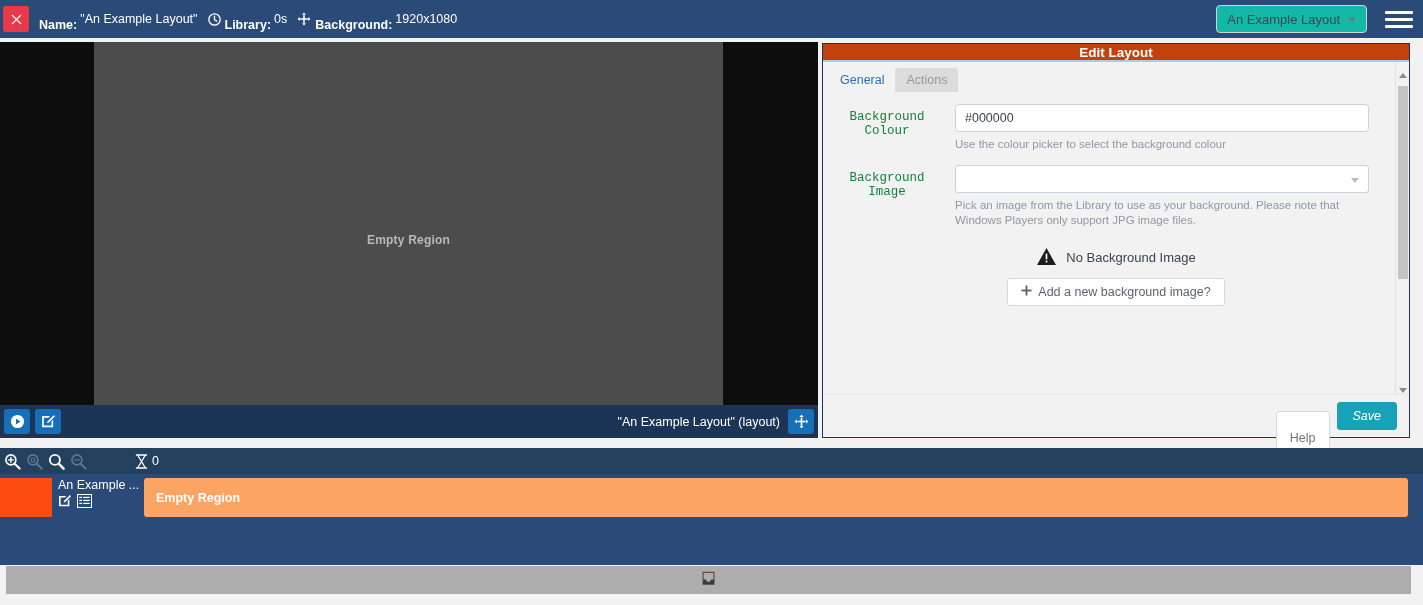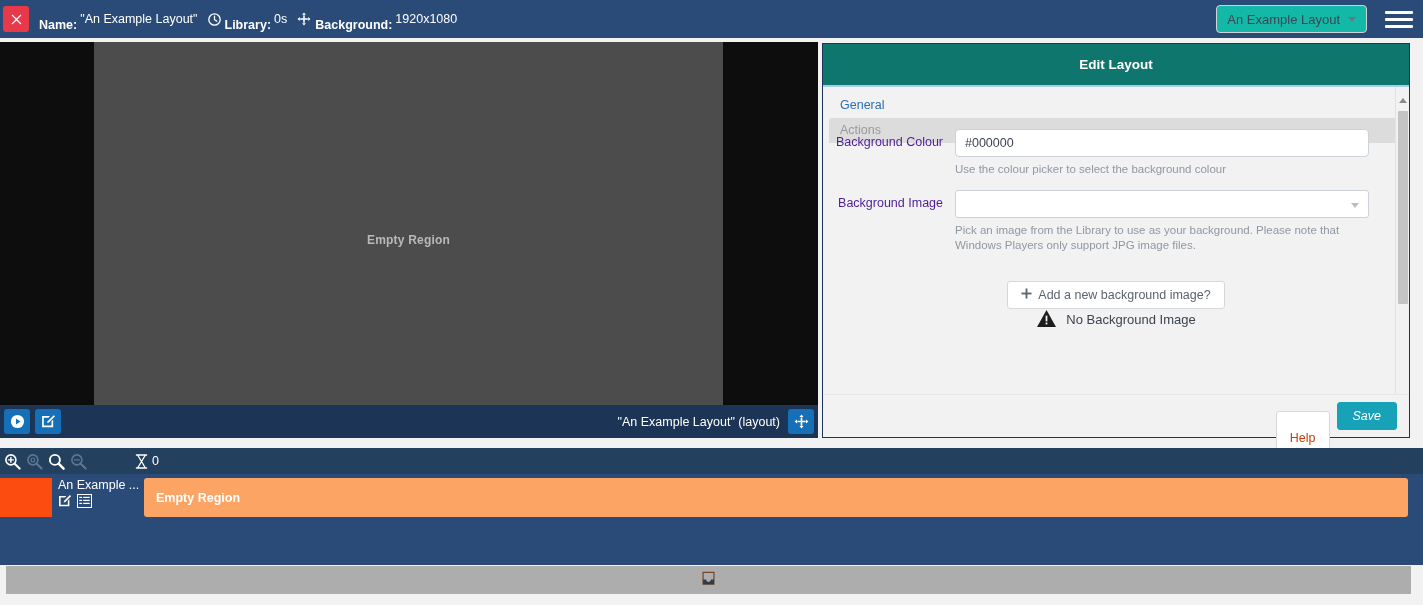--- a/index.html
+++ b/index.html
@@ -82,43 +82,43 @@
     width: 26px; height: 25px; background: #1570b8; border-radius: 3px;
     display: flex; align-items: center; justify-content: center; cursor: pointer;
   }
 
   
   #edit-panel {
     position: absolute; left: 822px; top: 43px; width: 588px; height: 395px;
     background: #f2f2f2; border: 1px solid #1c3557;
   }
   #edit-panel-title {
-    height: 43px; background: #0f766e; color: #fff;
+    height: 18px; background: #c2410c; color: #fff;
     font-size: 13.5px; font-weight: bold;
     display: flex; align-items: center; justify-content: center;
     border-bottom: 2px solid #a8cdea;
   }
   #edit-panel-body {
     position: relative; height: 340px; overflow: hidden;
     background: #f2f2f2;
   }
-  #tabs { display: flex; padding: 6px 6px 0 6px; height: 30px; flex-direction: column; }
+  #tabs { display: flex; padding: 6px 6px 0 6px; height: 30px; }
   .tab {
     font-size: 12.5px; padding: 4px 10px 5px 10px; cursor: pointer;
     border: 1px solid transparent; border-radius: 3px 3px 0 0;
   }
   .tab.active { color: #2a6fb5; background: transparent; }
   .tab.inactive { color: #9a9a9a; background: #dcdcdc; }
 
   .form-row {
     display: flex; align-items: flex-start; padding: 0 40px 0 8px; margin-top: 12px;
   }
   .form-label {
-    width: 124px; text-align: right; padding-right: 12px; padding-top: 6px;
-    font-size: 12.5px; color: #4c1d95; flex-shrink: 0;
+    width: 124px; text-align: center; padding-right: 12px; padding-top: 6px;
+    font-size: 12.5px; color: #15803d; flex-shrink: 0; font-family: Liberation Mono, monospace;
   }
   .form-field { flex: 1; }
   .ctrl {
     width: 100%; height: 28px; background: #fff;
     border: 1px solid #cdd2d8; border-radius: 4px;
     font-size: 12.5px; color: #3c4450; padding: 0 9px;
     font-family: "Liberation Sans", sans-serif;
     display: flex; align-items: center;
   }
   .help-text {
@@ -176,21 +176,21 @@
   }
 
   #edit-panel-footer {
     position: absolute; left: 0; bottom: 0; width: 100%; height: 43px;
     background: #f2f2f2; border-top: 1px solid #e6e6e6;
     display: flex; align-items: center; justify-content: flex-end;
     padding-right: 12px; gap: 7px;
   }
   .btn-help {
     background: #fff; border: 1px solid #d4d8dd; border-radius: 3px;
-    font-size: 12.5px; color: #c2410c; padding: 19px 13px; cursor: pointer; margin-top: 44px;
+    font-size: 12.5px; color: #737373; padding: 19px 13px; cursor: pointer; margin-top: 44px;
   }
   .btn-save {
     background: #17a2b8; border: 1px solid #17a2b8; border-radius: 3px;
     font-size: 12.5px; color: #fff; padding: 6px 15px; cursor: pointer; font-style: italic;
   }
 
   
   #timeline {
     position: absolute; left: 0; top: 448px; width: 1423px; height: 117px;
     background: #2a4b78;
@@ -333,38 +333,38 @@
       <div class="form-field">
         <div class="select-ctrl">
           <span></span>
           <span class="dd-caret-sm"></span>
         </div>
         <div class="help-text">Pick an image from the Library to use as your background. Please note that Windows Players only support JPG image files.</div>
       </div>
     </div>
 
     <div id="no-bg-block">
-      <div id="add-bg-btn">
-        <span>
-          <svg width="11" height="11" viewBox="0 0 12 12" aria-hidden="true">
-            <rect x="5" y="0.5" width="2" height="11" fill="#5c6470"></rect>
-            <rect x="0.5" y="5" width="11" height="2" fill="#5c6470"></rect>
-          </svg>
-        </span>
-        <span>Add a new background image?</span>
-      </div>
       <div id="no-bg-line">
         <span>
           <svg width="21" height="19" viewBox="0 0 22 20" aria-hidden="true">
             <path d="M11 1 L21 19 H1 Z" fill="#1d1d1d"></path>
             <rect x="10.1" y="7" width="1.8" height="6" fill="#ffffff"></rect>
             <rect x="10.1" y="14.3" width="1.8" height="1.9" fill="#ffffff"></rect>
           </svg>
         </span>
         <span>No Background Image</span>
+      </div>
+      <div id="add-bg-btn">
+        <span>
+          <svg width="11" height="11" viewBox="0 0 12 12" aria-hidden="true">
+            <rect x="5" y="0.5" width="2" height="11" fill="#5c6470"></rect>
+            <rect x="0.5" y="5" width="11" height="2" fill="#5c6470"></rect>
+          </svg>
+        </span>
+        <span>Add a new background image?</span>
       </div>
     </div>
 
 
     <div id="panel-scrollbar">
       <div id="sb-up"></div>
       <div id="sb-thumb"></div>
       <div id="sb-down"></div>
     </div>
   </div>

